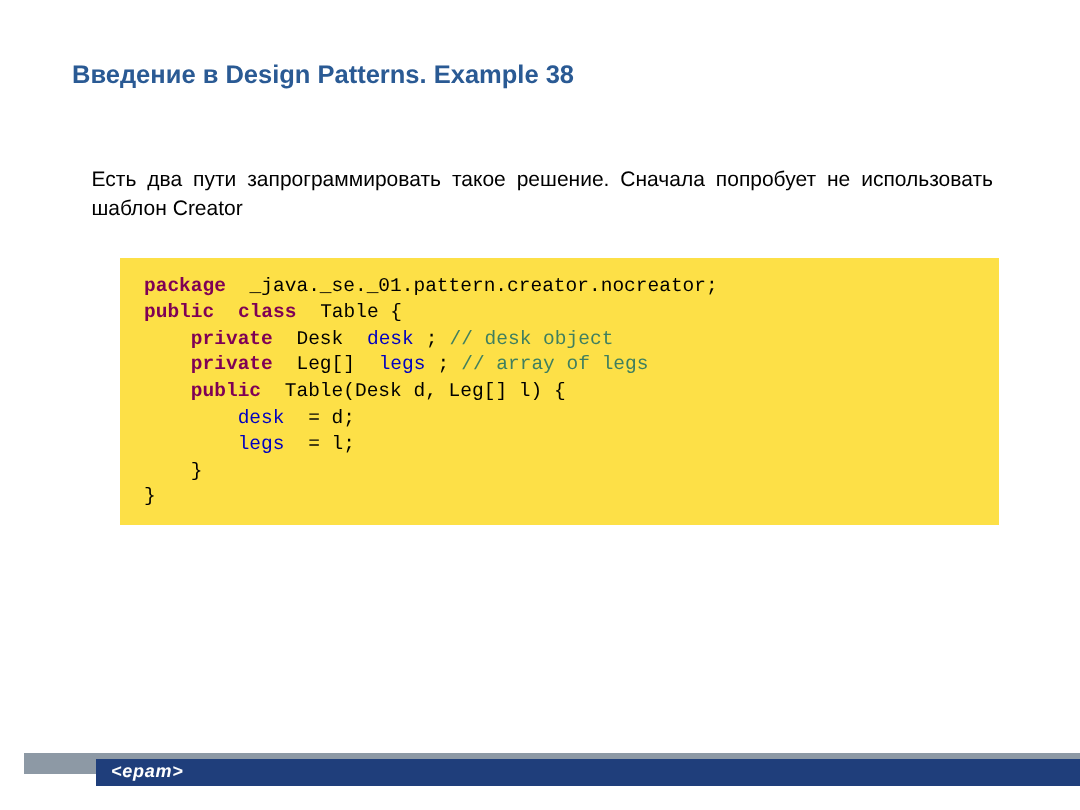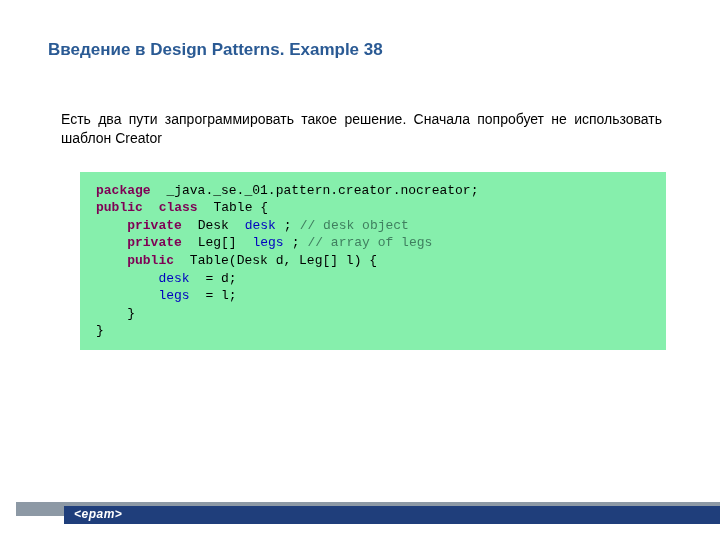--- a/index.html
+++ b/index.html
@@ -18,21 +18,21 @@
     padding: 28px 0 0 36px;
   }
   .body-text {
     font-size: 14px;
     color: #000;
     padding: 46px 62px 0 49px;
     line-height: 1.35;
     text-align: justify;
   }
   .code-block {
-    background: #86efac;
+    background: #fde047;
     margin: 24px 62px 0 72px;
     padding: 10px 12px 10px 12px;
     font-family: "Courier New", Courier, monospace;
     font-size: 13px;
     line-height: 1.35;
     white-space: pre;
     color: #000;
   }
   .kw { color: #7f0055; font-weight: bold; }
   .cm { color: #3f7f5f; }

